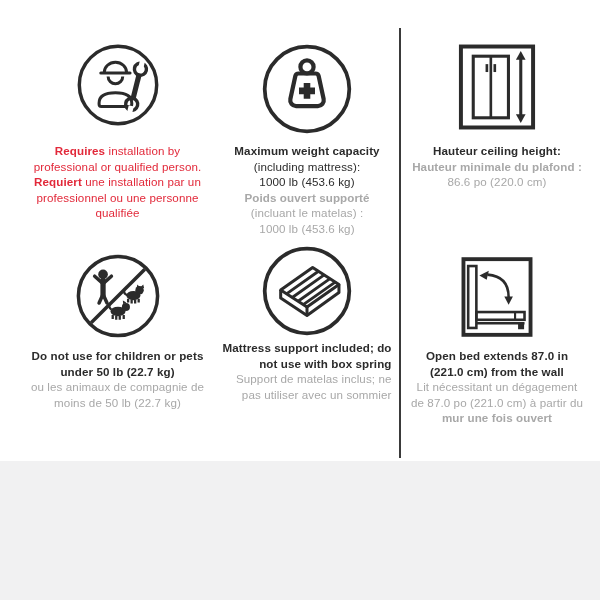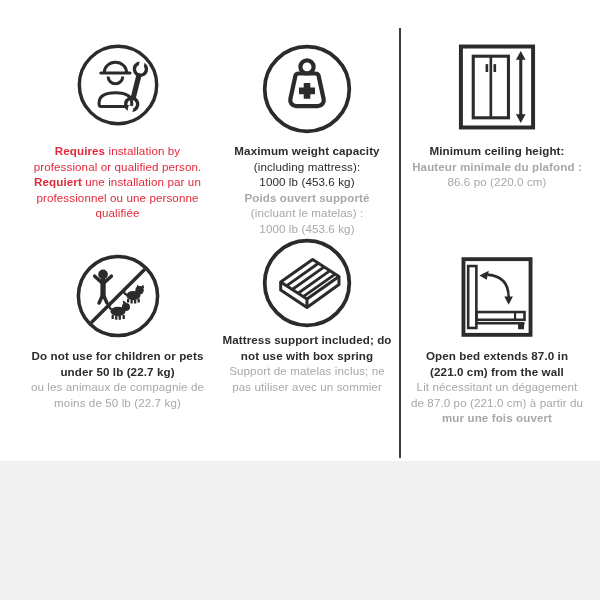--- a/index.html
+++ b/index.html
@@ -87,21 +87,21 @@
           <line x1="43" y1="15" x2="43" y2="85" stroke-width="3"></line>
           <line x1="38.5" y1="24" x2="38.5" y2="33" stroke-width="3"></line>
           <line x1="47.5" y1="24" x2="47.5" y2="33" stroke-width="3"></line>
           <line x1="77" y1="16" x2="77" y2="84" stroke-width="3.5"></line>
           <path d="M77 9 l-5.5 10 h11 z" fill="currentColor" stroke="none"></path>
           <path d="M77 91 l-5.5 -10 h11 z" fill="currentColor" stroke="none"></path>
         </svg>
       </span>
     </div>
     <p class="t">
-      <span class="line b">Minimum ceiling height:</span>
+      <span class="line b">Hauteur ceiling height:</span>
       <span class="line b gray">Hauteur minimale du plafond :</span>
       <span class="line gray">86.6 po (220.0 cm)</span>
     </p>
   </div>
 
   <div class="cell r2" style="left:15px;top:252px;width:205px;">
     <div class="icon-box">
       <span class="icon">
         <svg width="88" height="88" viewBox="0 0 100 100" fill="none" stroke="currentColor">
           <circle cx="50" cy="50" r="45" stroke-width="4"></circle>
@@ -124,21 +124,21 @@
       </span>
     </div>
     <p class="t en-strong">
       <span class="line">Do not use for children or pets</span>
       <span class="line">under 50 lb (22.7 kg)</span>
       <span class="line gray" style="font-weight:400">ou les animaux de compagnie de</span>
       <span class="line gray" style="font-weight:400">moins de 50 lb (22.7 kg)</span>
     </p>
   </div>
 
-  <div class="cell r2" style="left:213px;top:236px;width:188px;">
+  <div class="cell r2" style="left:213px;top:244px;width:188px;text-align:right;">
     <div class="icon-box">
       <span class="icon">
         <svg width="94" height="94" viewBox="0 0 100 100" fill="none" stroke="currentColor">
           <circle cx="50" cy="50" r="45" stroke-width="4"></circle>
           <path d="M22 49 L56 25 L84 43 L50 67 Z" stroke-width="3.2" stroke-linejoin="round"></path>
           <path d="M28.2 53 L62.2 29 M34.3 56.9 L68.3 32.9 M40.5 60.9 L74.5 36.9 M46 64.5 L80 40.5" stroke-width="3"></path>
           <path d="M22 49 v8.5 L50 76 L84 51.5 v-8.5" stroke-width="3.2" stroke-linejoin="round"></path>
           <path d="M50 67 v9" stroke-width="3.2"></path>
         </svg>
       </span>

